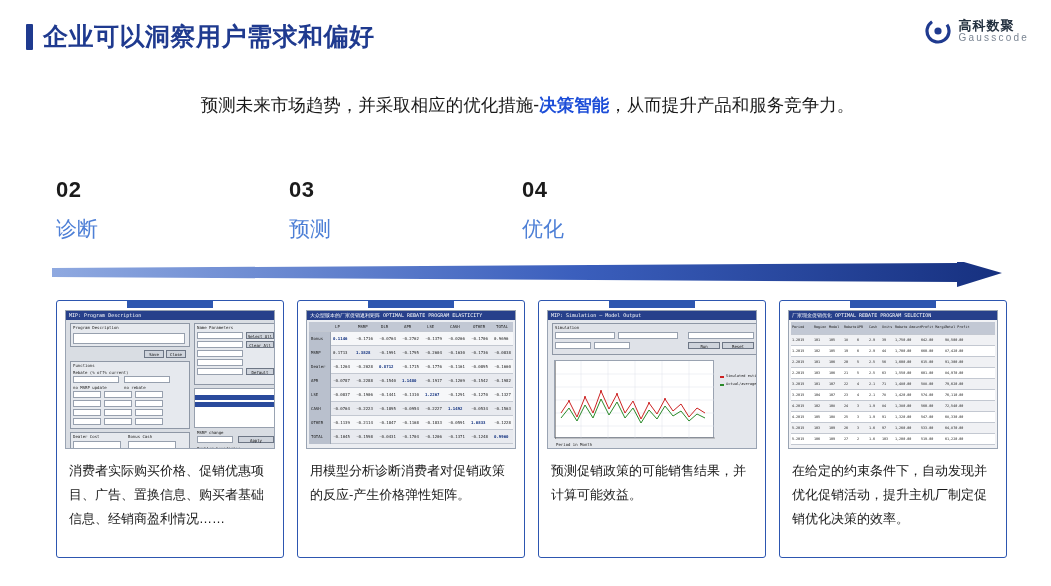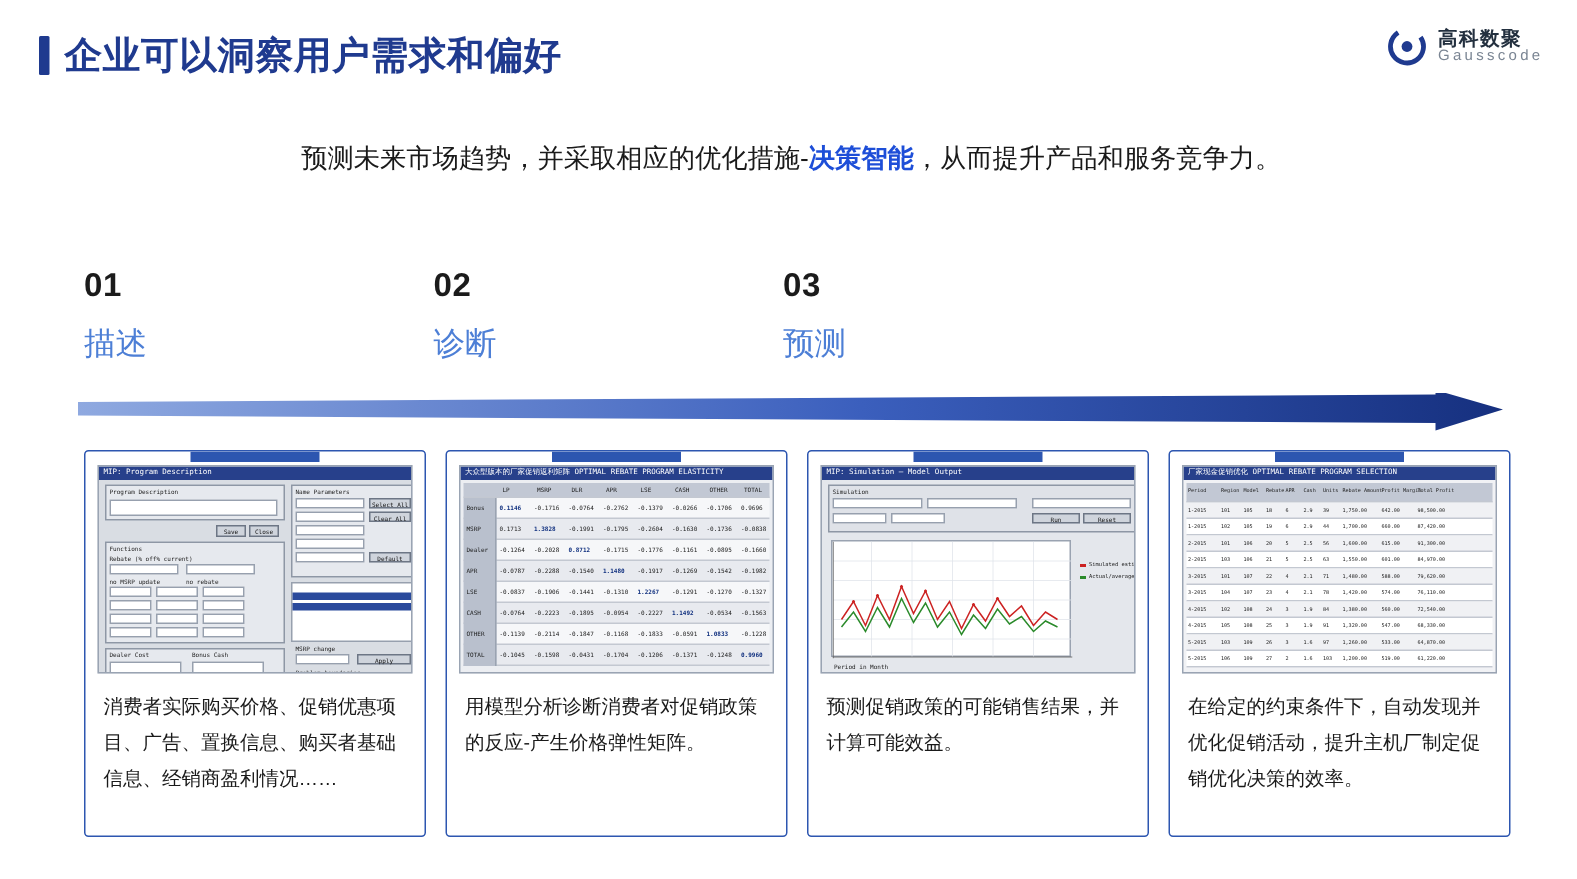--- a/index.html
+++ b/index.html
@@ -281,30 +281,30 @@
     <div class="logo-en">Gausscode</div>
   </div>
 </div>
 
 <div class="intro">
   <div class="intro-l2"><span>预测未来市场趋势，并采取相应的优化措施-</span><span class="highlight">决策智能</span><span>，从而提升产品和服务竞争力。</span></div>
 </div>
 
 <div class="steps">
   <div class="step">
-    <div class="step-num">01</div>
-    <div class="step-label">描述</div>
-  </div>
-  <div class="step">
     <div class="step-num">02</div>
     <div class="step-label">诊断</div>
   </div>
   <div class="step">
     <div class="step-num">03</div>
     <div class="step-label">预测</div>
+  </div>
+  <div class="step">
+    <div class="step-num">04</div>
+    <div class="step-label">优化</div>
   </div>
 </div>
 
 <div class="arrow">
   <svg width="950" height="26" viewBox="0 0 950 26">
     <defs>
       <linearGradient id="arrGrad" x1="0" y1="0" x2="1" y2="0">
         <stop offset="0%" stop-color="#8fa9e0"></stop>
         <stop offset="55%" stop-color="#3b5fbd"></stop>
         <stop offset="100%" stop-color="#16307f"></stop>

